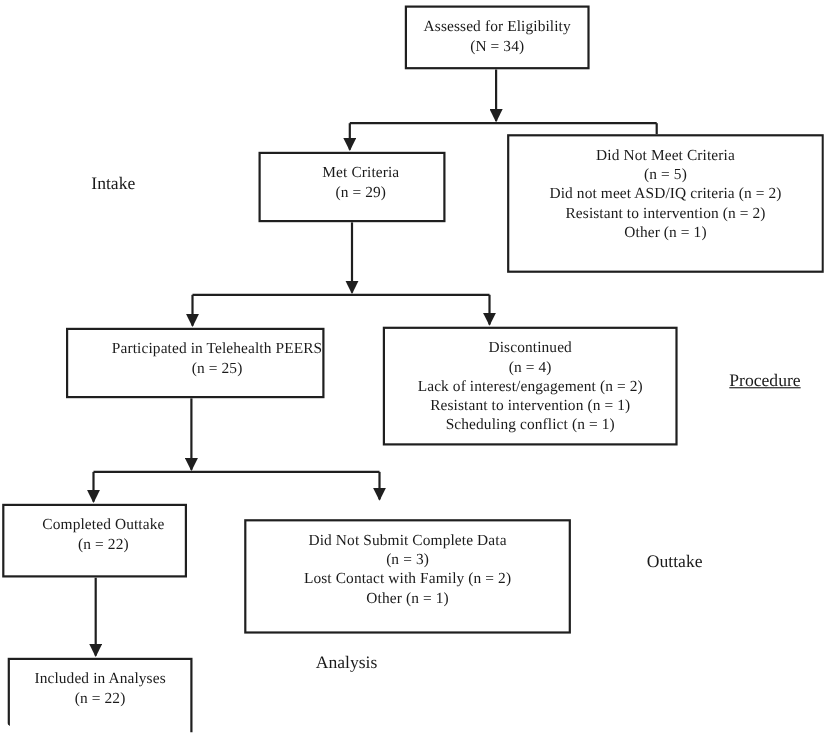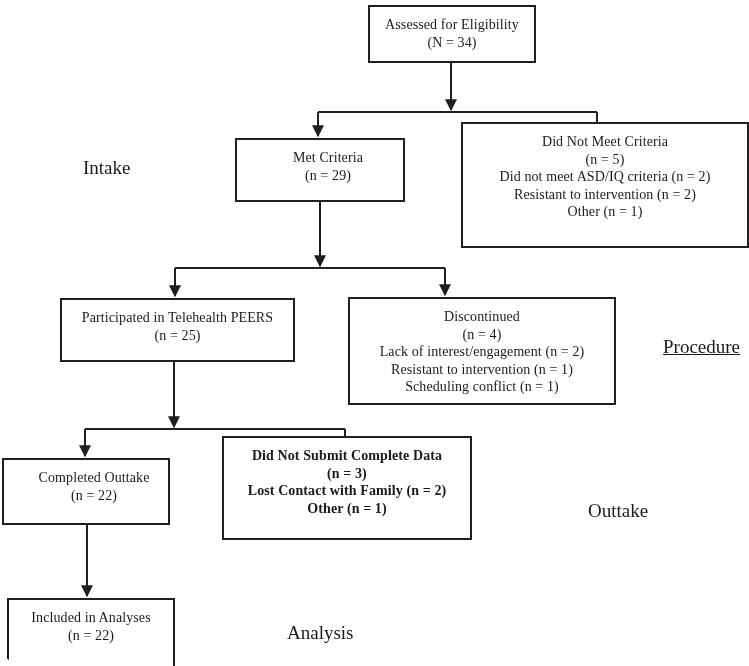--- a/index.html
+++ b/index.html
@@ -36,38 +36,38 @@
   }
   .box-text {
     font-size: 14px;
     line-height: 17.5px;
     text-align: center;
     white-space: pre-line;
     letter-spacing: 0.1px;
   }
   .stage-label {
     position: absolute;
-    font-size: 19px;
+    font-size: 16px;
     line-height: 20px;
     white-space: nowrap;
   }
   
   .b-assessed     { left: 368px; top: 5px;   width: 168px; height: 58px; }
   .b-met          { left: 235px; top: 138px; width: 170px; height: 64px; padding-left: 16px; }
   .b-didnotmeet   { left: 461px; top: 122px; width: 288px; height: 126px; }
-  .b-participated { left: 60px;  top: 298px; width: 235px; height: 64px; }
+  .b-participated { left: 60px;  top: 298px; width: 235px; height: 64px; justify-content: flex-end; }
   .b-discontinued { left: 316px; top: 297px; width: 268px; height: 108px; margin-left: 32px; }
   .b-completed    { left: 2px;   top: 458px; width: 168px; height: 67px; padding-left: 16px; }
-  .b-didnotsubmit { left: 222px; top: 436px; width: 250px; height: 104px; font-weight: bold; }
+  .b-didnotsubmit { left: 222px; top: 472px; width: 297px; height: 104px; }
   .b-included     { left: 7px;   top: 598px; width: 168px; height: 80px; }
   
   .l-intake    { left: 83px;  top: 158px; }
   .l-procedure { left: 663px; top: 337px; text-decoration: underline; }
   .l-outtake   { left: 588px; top: 501px; text-align: center; }
-  .l-analysis  { left: 287px; top: 623px; }
+  .l-analysis  { left: 287px; top: 593px; }
 </style>
 </head>
 <body>
 
 <div class="canvas">
 
   <svg class="connectors" viewBox="0 0 749 666" xmlns="http://www.w3.org/2000/svg">
     <defs>
       <marker id="arrow" viewBox="0 0 10 10" refX="9" refY="5" markerWidth="6" markerHeight="6" orient="auto-start-reverse">
         <path d="M0 0 L10 5 L0 10 z" fill="#1f1f1f"></path>

